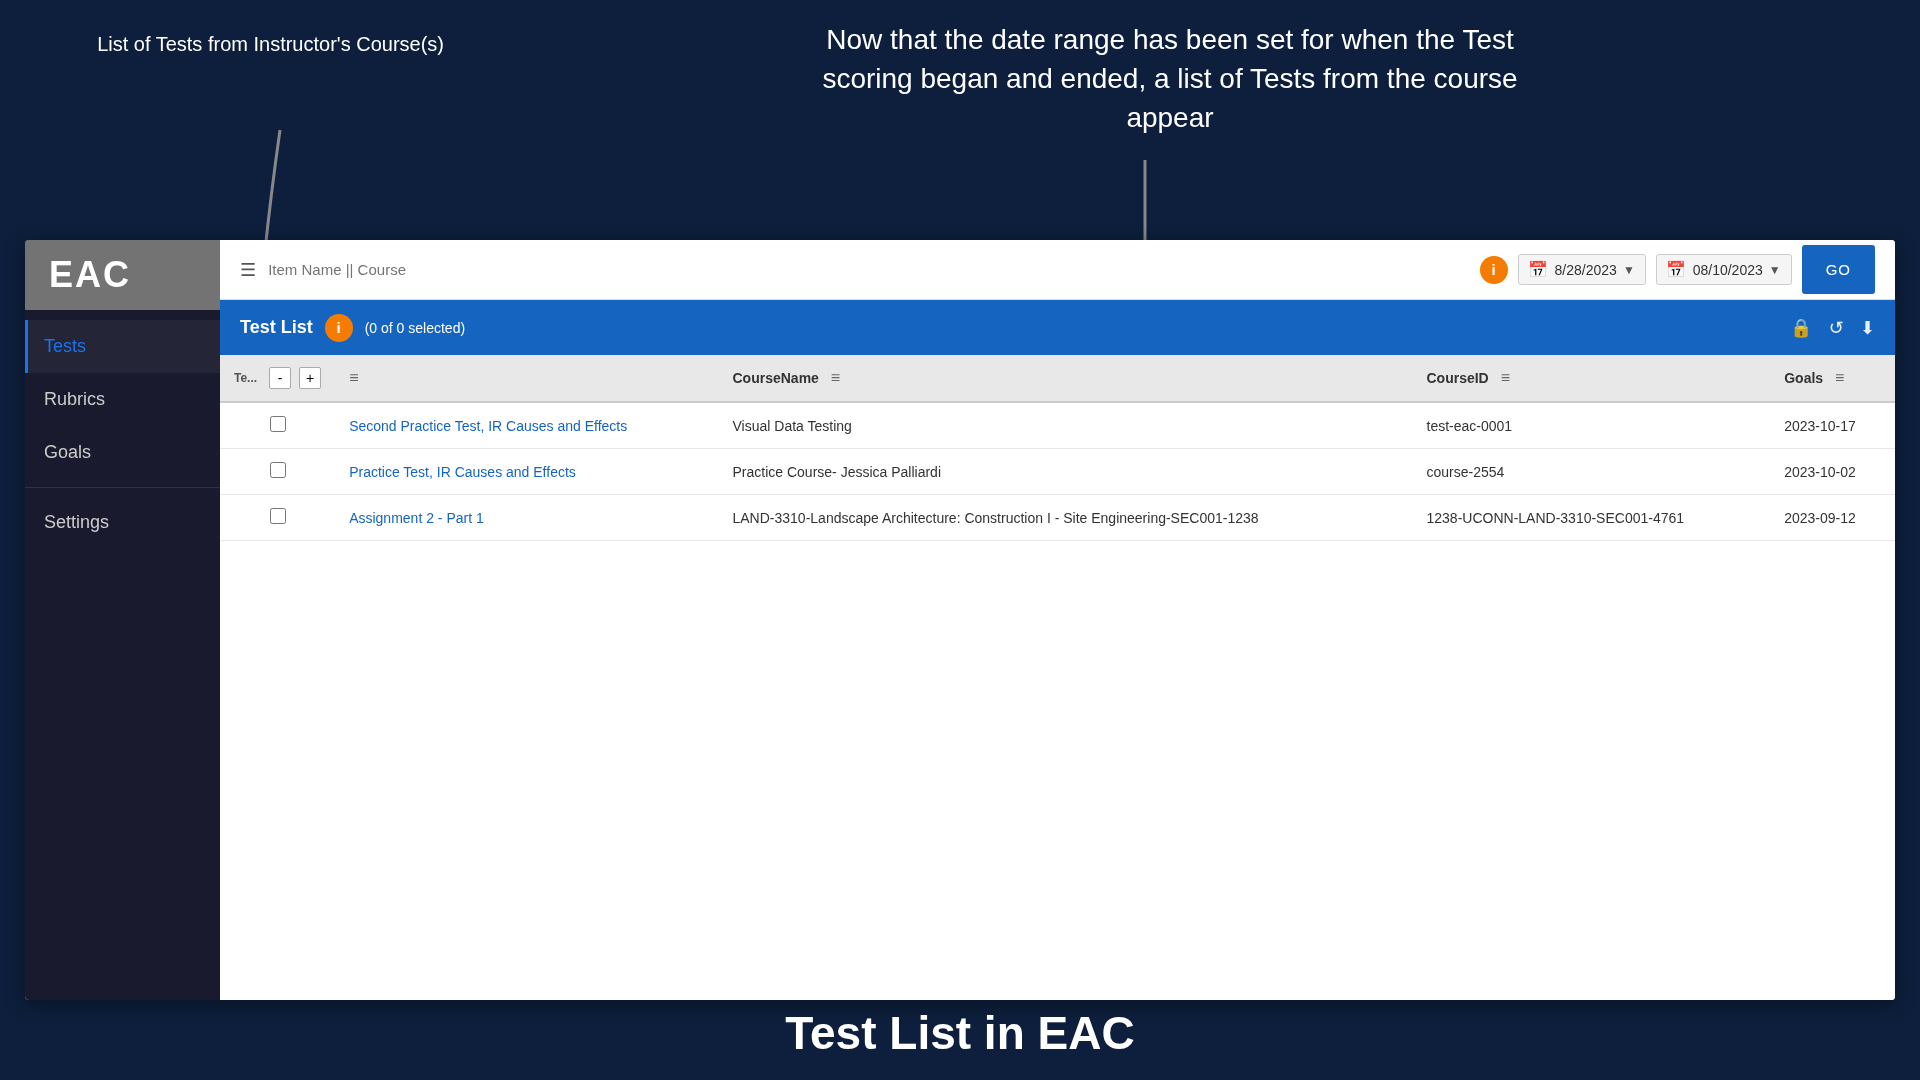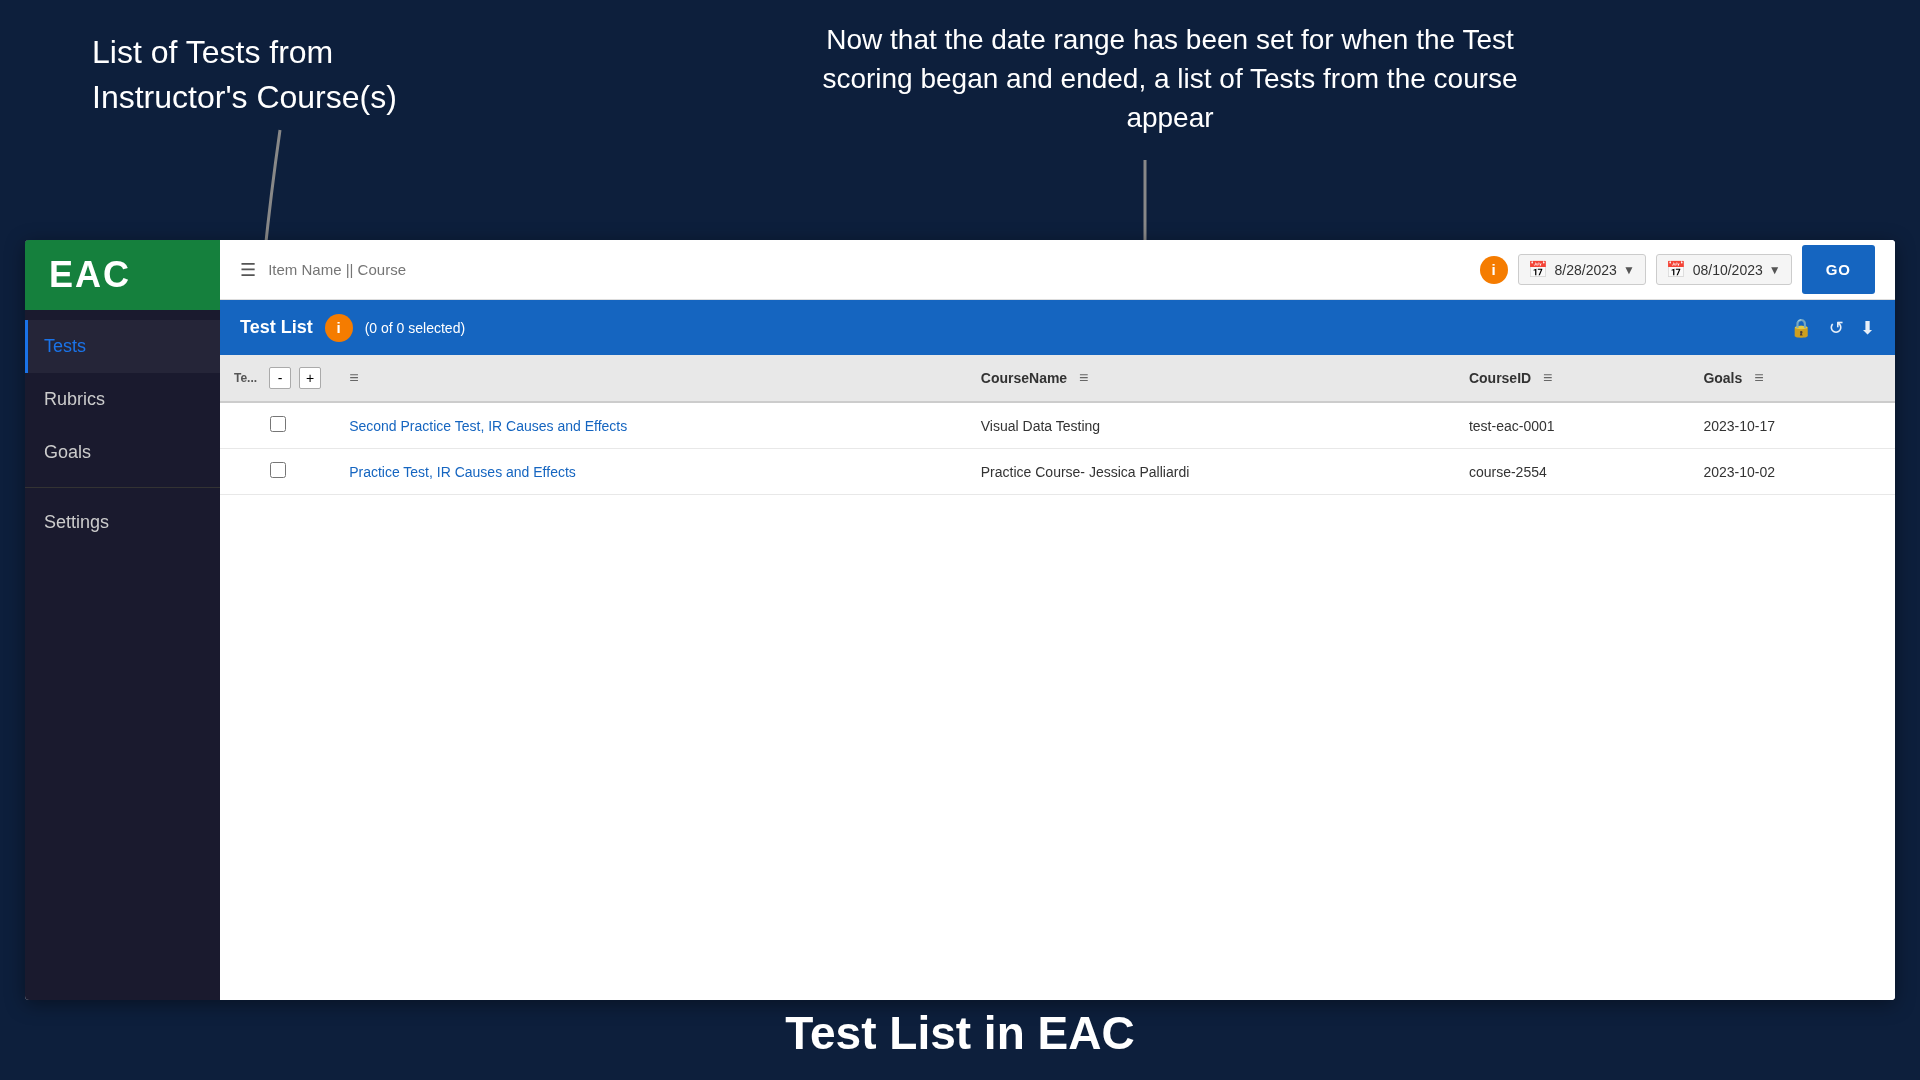--- a/index.html
+++ b/index.html
@@ -9,24 +9,24 @@
       background-color: #0d1f3c;
       font-family: Arial, sans-serif;
       overflow: hidden;
       position: relative;
     }
 
     
     .annotation-left {
       position: absolute;
       top: 30px;
-      left: 92px;
-      color: #ffffff;
-      font-size: 32px;
-      text-align: left;
+      left: 84px;
+      color: #ffffff;
+      font-size: 20px;
+      text-align: right;
       line-height: 1.4;
       width: 360px;
     }
 
     
     .annotation-right {
       position: absolute;
       top: 20px;
       left: 820px;
       color: #ffffff;
@@ -53,21 +53,21 @@
     
     .sidebar {
       width: 195px;
       background: #1a1a2e;
       display: flex;
       flex-direction: column;
       flex-shrink: 0;
     }
 
     .sidebar-logo {
-      background: #15803d;
+      background: #737373;
       padding: 20px 24px;
       height: 70px;
       display: flex;
       align-items: center;
     }
 
     .logo-text {
       color: #ffffff;
       font-size: 36px;
       font-weight: 900;
@@ -173,21 +173,21 @@
       color: #555;
       font-size: 12px;
     }
 
     .go-button {
       background: #1565c0;
       color: white;
       border: none;
       padding: 16px 24px;
       font-size: 15px;
-      font-weight: bold;
+      font-weight: normal;
       border-radius: 3px;
       cursor: pointer;
       letter-spacing: 1px;
     }
 
     
     .table-header-bar {
       background: #1565c0;
       padding: 12px 20px;
       display: flex;
@@ -451,20 +451,31 @@
             <td class="checkbox-cell">
               <input type="checkbox" class="row-checkbox" style="">
             </td>
             <td>
               <a class="test-link" href="#">Practice Test, IR Causes and Effects</a>
             </td>
             <td>Practice Course- Jessica Palliardi</td>
             <td>course-2554</td>
             <td>2023-10-02</td>
           </tr>
+          <tr>
+            <td class="checkbox-cell">
+              <input type="checkbox" class="row-checkbox" style="">
+            </td>
+            <td>
+              <a class="test-link" href="#">Assignment 2 - Part 1</a>
+            </td>
+            <td>LAND-3310-Landscape Architecture: Construction I - Site Engineering-SEC001-1238</td>
+            <td>1238-UCONN-LAND-3310-SEC001-4761</td>
+            <td>2023-09-12</td>
+          </tr>
         </tbody>
       </table>
     </div>
 
   </div>
 </div>
 
 <div class="bottom-title">
   <span>Test List in EAC</span>
 </div>

